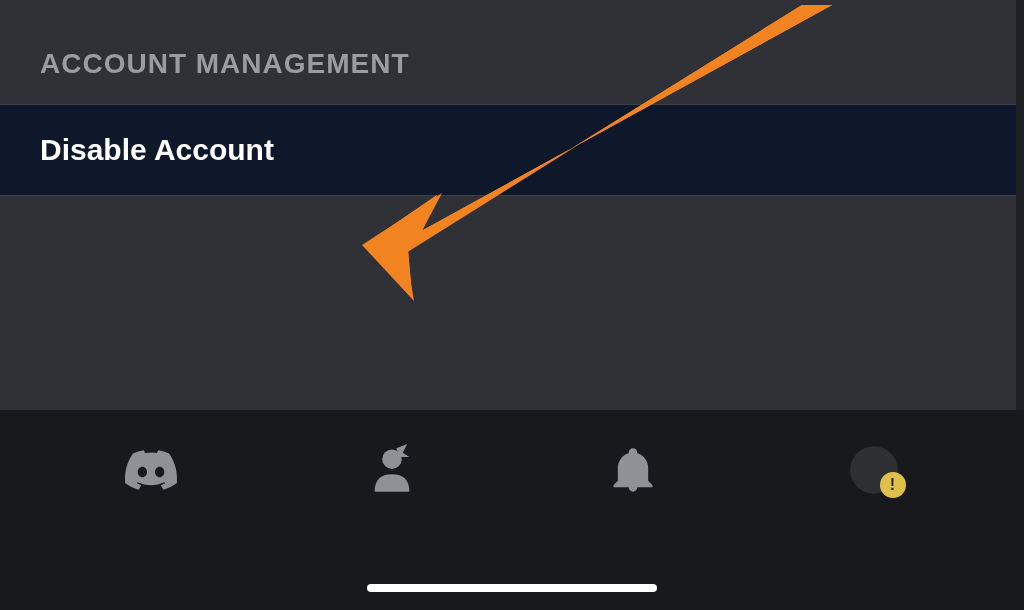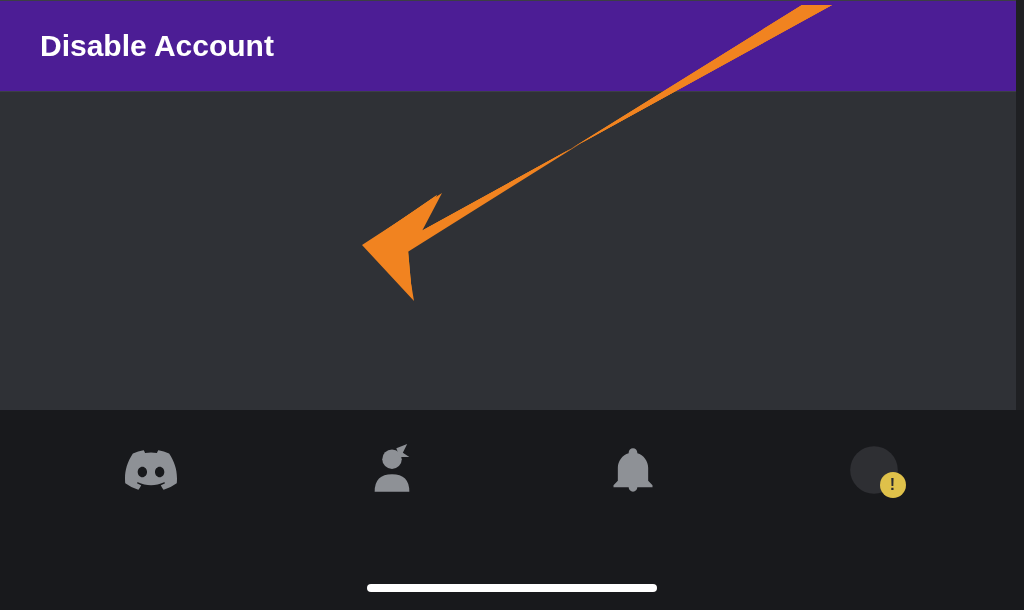--- a/index.html
+++ b/index.html
@@ -25,21 +25,21 @@
       letter-spacing: 1px;
       color: #9a9ca0;
     }
     .list-item {
       padding: 28px 40px;
       font-size: 30px;
       font-weight: 600;
       color: #ffffff;
       border-top: 1px solid #3c3f45;
       border-bottom: 1px solid #3c3f45;
-      background: #4c1d95;
+      background: #0f172a;
       cursor: pointer;
     }
     .list-item + .list-item {
       border-top: none;
     }
     .list-item.danger {
       color: #ed5b63;
     }
     .bottom-nav {
       position: absolute;
@@ -104,20 +104,21 @@
       top: 0;
       width: 8px;
       height: 410px;
       background: #1f2023;
     }
   </style>
 </head>
 <body>
 
 <div class="content">
+  <div class="section-header">ACCOUNT MANAGEMENT</div>
   <div class="list-item">Disable Account</div>
 </div>
 
 <div class="right-edge"></div>
 
 <svg class="annotation-arrow" width="520" height="300">
   <defs>
     <linearGradient id="arrowGrad" x1="0%" y1="0%" x2="100%" y2="0%">
       <stop offset="0%" stop-color="#f68a1e"></stop>
       <stop offset="100%" stop-color="#e77319"></stop>

